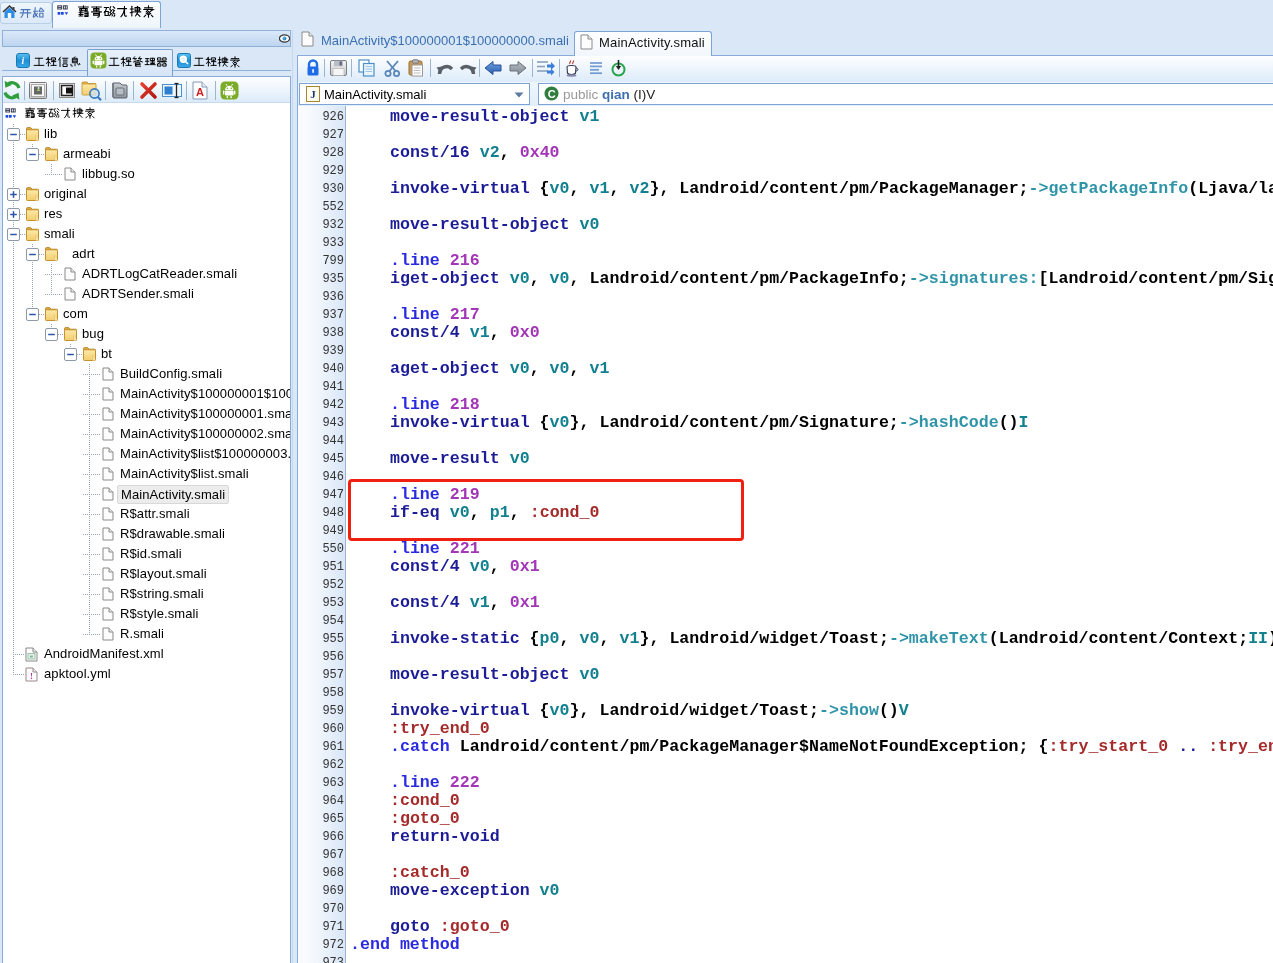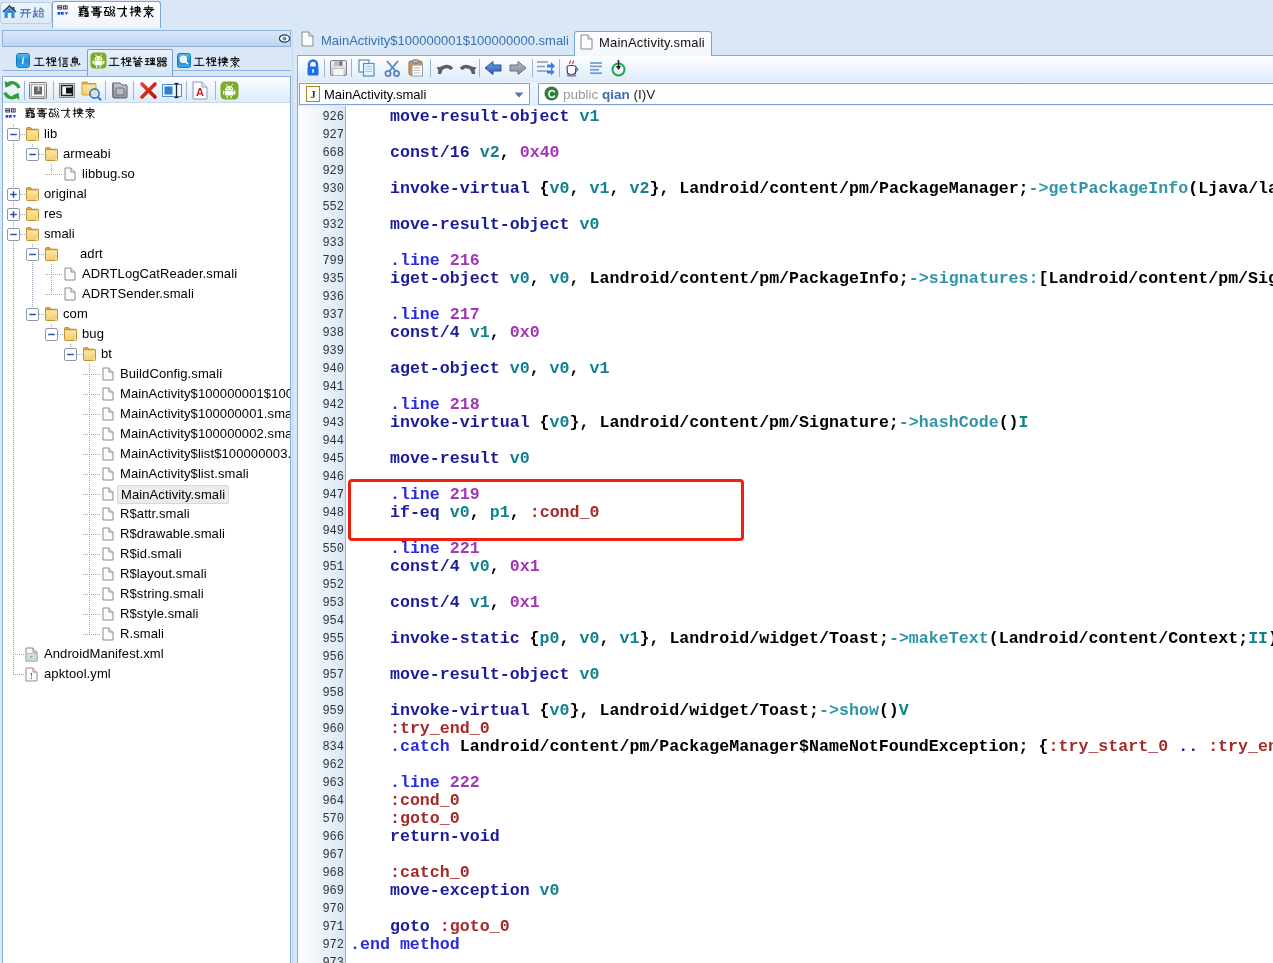--- a/index.html
+++ b/index.html
@@ -826,21 +826,21 @@
     <div class="abs doth" style="left:39px;top:254px;width:5px"></div>
     <svg class="abs" style="left:26px;top:248px" width="13" height="13">
       <rect x="0.5" y="0.5" width="12" height="12" rx="1.5" fill="#fff" stroke="#8d99a8" stroke-width="1"></rect>
       <line x1="3.2" y1="6.5" x2="9.8" y2="6.5" stroke="#2b55a8" stroke-width="1.5"></line>
     </svg>
     <svg class="abs" style="left:44px;top:246px" width="15" height="16">
       <path d="M1.5 4 V2.6 Q1.5 1.6 2.5 1.6 H5.6 L7.2 3.2 H12.5 Q13.5 3.2 13.5 4.2 Z" fill="#e2a93e" stroke="#b8862a" stroke-width="0.9"></path>
       <rect x="1.5" y="3.8" width="12" height="10.7" rx="0.8" fill="url(#gfold)" stroke="#c2922e" stroke-width="1"></rect>
       <path d="M10.8 9.5 v4.9 h2.6" fill="#fdf3cd" stroke="#ddb95e" stroke-width="0.8"></path>
     </svg>
-    <div class="abs trow" style="left:80px;top:244px">adrt</div>
+    <div class="abs trow" style="left:72px;top:244px">adrt</div>
     <div class="abs doth" style="left:45px;top:274px;width:17px"></div>
     <svg class="abs" style="left:64px;top:267px" width="12" height="14">
       <path d="M1 1 H7 L11 5 V13 H1 Z" fill="#fcfcfc" stroke="#8a8a8a" stroke-width="1"></path>
       <path d="M7 1 L7 5 H11" fill="#eee" stroke="#8a8a8a" stroke-width="1"></path>
     </svg>
     <div class="abs trow" style="left:82px;top:264px">ADRTLogCatReader.smali</div>
     <div class="abs doth" style="left:45px;top:294px;width:17px"></div>
     <svg class="abs" style="left:64px;top:287px" width="12" height="14">
       <path d="M1 1 H7 L11 5 V13 H1 Z" fill="#fcfcfc" stroke="#8a8a8a" stroke-width="1"></path>
       <path d="M7 1 L7 5 H11" fill="#eee" stroke="#8a8a8a" stroke-width="1"></path>
@@ -1095,21 +1095,21 @@
 <svg class="abs" style="left:544px;top:86px" width="15" height="15">
     <circle cx="7.5" cy="7.5" r="7" fill="#2f7e3e"></circle>
     <text x="7.8" y="11.5" font-size="11" font-weight="bold" text-anchor="middle" fill="#fff" font-family="Liberation Sans">C</text>
   </svg>
 <div class="abs" style="left:563px;top:87px;font-size:13.5px;color:#999">public <span style="color:#3f6fb2;font-weight:bold">qian</span> <span style="color:#222">(I)V</span></div>
 <div class="abs" style="left:298px;top:106px;width:975px;height:857px;background:#fff"></div>
 <div class="abs" style="left:298px;top:106px;width:48px;height:857px;background:linear-gradient(90deg,#fdfdfe 0%,#f0f5fc 45%,#d9e6f6 100%);border-right:1px solid #9ab4d4"></div>
 <div id="gut">
     <div class="gl">926</div>
     <div class="gl">927</div>
-    <div class="gl">668</div>
+    <div class="gl">928</div>
     <div class="gl">929</div>
     <div class="gl">930</div>
     <div class="gl">552</div>
     <div class="gl">932</div>
     <div class="gl">933</div>
     <div class="gl">799</div>
     <div class="gl">935</div>
     <div class="gl">936</div>
     <div class="gl">937</div>
     <div class="gl">938</div>
@@ -1128,25 +1128,25 @@
     <div class="gl">951</div>
     <div class="gl">952</div>
     <div class="gl">953</div>
     <div class="gl">954</div>
     <div class="gl">955</div>
     <div class="gl">956</div>
     <div class="gl">957</div>
     <div class="gl">958</div>
     <div class="gl">959</div>
     <div class="gl">960</div>
-    <div class="gl">834</div>
+    <div class="gl">961</div>
     <div class="gl">962</div>
     <div class="gl">963</div>
     <div class="gl">964</div>
-    <div class="gl">570</div>
+    <div class="gl">965</div>
     <div class="gl">966</div>
     <div class="gl">967</div>
     <div class="gl">968</div>
     <div class="gl">969</div>
     <div class="gl">970</div>
     <div class="gl">971</div>
     <div class="gl">972</div>
     <div class="gl">973</div>
   </div>
 <div id="code"><div class="cl">&nbsp;&nbsp;&nbsp;&nbsp;<span class="k">move-result-object</span>&nbsp;<span class="r">v1</span></div><div class="cl">&nbsp;&nbsp;&nbsp;&nbsp;</div><div class="cl">&nbsp;&nbsp;&nbsp;&nbsp;<span class="k">const/16</span>&nbsp;<span class="r">v2</span>,&nbsp;<span class="n">0x40</span></div><div class="cl">&nbsp;&nbsp;&nbsp;&nbsp;</div><div class="cl">&nbsp;&nbsp;&nbsp;&nbsp;<span class="k">invoke-virtual</span>&nbsp;{<span class="r">v0</span>,&nbsp;<span class="r">v1</span>,&nbsp;<span class="r">v2</span>},&nbsp;Landroid/content/pm/PackageManager;<span class="m">-&gt;getPackageInfo</span>(Ljava/lang/String;I)Landroid/content/pm/PackageInfo;</div><div class="cl">&nbsp;&nbsp;&nbsp;&nbsp;</div><div class="cl">&nbsp;&nbsp;&nbsp;&nbsp;<span class="k">move-result-object</span>&nbsp;<span class="r">v0</span></div><div class="cl">&nbsp;&nbsp;&nbsp;&nbsp;</div><div class="cl">&nbsp;&nbsp;&nbsp;&nbsp;<span class="d">.line</span>&nbsp;<span class="n">216</span></div><div class="cl">&nbsp;&nbsp;&nbsp;&nbsp;<span class="k">iget-object</span>&nbsp;<span class="r">v0</span>,&nbsp;<span class="r">v0</span>,&nbsp;Landroid/content/pm/PackageInfo;<span class="m">-&gt;signatures:</span>[Landroid/content/pm/Signature;</div><div class="cl">&nbsp;&nbsp;&nbsp;&nbsp;</div><div class="cl">&nbsp;&nbsp;&nbsp;&nbsp;<span class="d">.line</span>&nbsp;<span class="n">217</span></div><div class="cl">&nbsp;&nbsp;&nbsp;&nbsp;<span class="k">const/4</span>&nbsp;<span class="r">v1</span>,&nbsp;<span class="n">0x0</span></div><div class="cl">&nbsp;&nbsp;&nbsp;&nbsp;</div><div class="cl">&nbsp;&nbsp;&nbsp;&nbsp;<span class="k">aget-object</span>&nbsp;<span class="r">v0</span>,&nbsp;<span class="r">v0</span>,&nbsp;<span class="r">v1</span></div><div class="cl">&nbsp;&nbsp;&nbsp;&nbsp;</div><div class="cl">&nbsp;&nbsp;&nbsp;&nbsp;<span class="d">.line</span>&nbsp;<span class="n">218</span></div><div class="cl">&nbsp;&nbsp;&nbsp;&nbsp;<span class="k">invoke-virtual</span>&nbsp;{<span class="r">v0</span>},&nbsp;Landroid/content/pm/Signature;<span class="m">-&gt;hashCode</span>()<span class="r">I</span></div><div class="cl">&nbsp;&nbsp;&nbsp;&nbsp;</div><div class="cl">&nbsp;&nbsp;&nbsp;&nbsp;<span class="k">move-result</span>&nbsp;<span class="r">v0</span></div><div class="cl">&nbsp;&nbsp;&nbsp;&nbsp;</div><div class="cl">&nbsp;&nbsp;&nbsp;&nbsp;<span class="d">.line</span>&nbsp;<span class="n">219</span></div><div class="cl">&nbsp;&nbsp;&nbsp;&nbsp;<span class="k">if-eq</span>&nbsp;<span class="r">v0</span>,&nbsp;<span class="r">p1</span>,&nbsp;<span class="l">:cond_0</span></div><div class="cl">&nbsp;&nbsp;&nbsp;&nbsp;</div><div class="cl">&nbsp;&nbsp;&nbsp;&nbsp;<span class="d">.line</span>&nbsp;<span class="n">221</span></div><div class="cl">&nbsp;&nbsp;&nbsp;&nbsp;<span class="k">const/4</span>&nbsp;<span class="r">v0</span>,&nbsp;<span class="n">0x1</span></div><div class="cl">&nbsp;&nbsp;&nbsp;&nbsp;</div><div class="cl">&nbsp;&nbsp;&nbsp;&nbsp;<span class="k">const/4</span>&nbsp;<span class="r">v1</span>,&nbsp;<span class="n">0x1</span></div><div class="cl">&nbsp;&nbsp;&nbsp;&nbsp;</div><div class="cl">&nbsp;&nbsp;&nbsp;&nbsp;<span class="k">invoke-static</span>&nbsp;{<span class="r">p0</span>,&nbsp;<span class="r">v0</span>,&nbsp;<span class="r">v1</span>},&nbsp;Landroid/widget/Toast;<span class="m">-&gt;makeText</span>(Landroid/content/Context;<span class="r">II</span>)Landroid/widget/Toast;</div><div class="cl">&nbsp;&nbsp;&nbsp;&nbsp;</div><div class="cl">&nbsp;&nbsp;&nbsp;&nbsp;<span class="k">move-result-object</span>&nbsp;<span class="r">v0</span></div><div class="cl">&nbsp;&nbsp;&nbsp;&nbsp;</div><div class="cl">&nbsp;&nbsp;&nbsp;&nbsp;<span class="k">invoke-virtual</span>&nbsp;{<span class="r">v0</span>},&nbsp;Landroid/widget/Toast;<span class="m">-&gt;show</span>()<span class="r">V</span></div><div class="cl">&nbsp;&nbsp;&nbsp;&nbsp;<span class="l">:try_end_0</span></div><div class="cl">&nbsp;&nbsp;&nbsp;&nbsp;<span class="d">.catch</span>&nbsp;Landroid/content/pm/PackageManager$NameNotFoundException;&nbsp;{<span class="l">:try_start_0</span>&nbsp;<span class="k">..</span>&nbsp;<span class="l">:try_end_0</span>}&nbsp;</div><div class="cl">&nbsp;&nbsp;&nbsp;&nbsp;</div><div class="cl">&nbsp;&nbsp;&nbsp;&nbsp;<span class="d">.line</span>&nbsp;<span class="n">222</span></div><div class="cl">&nbsp;&nbsp;&nbsp;&nbsp;<span class="l">:cond_0</span></div><div class="cl">&nbsp;&nbsp;&nbsp;&nbsp;<span class="l">:goto_0</span></div><div class="cl">&nbsp;&nbsp;&nbsp;&nbsp;<span class="k">return-void</span></div><div class="cl">&nbsp;&nbsp;&nbsp;&nbsp;</div><div class="cl">&nbsp;&nbsp;&nbsp;&nbsp;<span class="l">:catch_0</span></div><div class="cl">&nbsp;&nbsp;&nbsp;&nbsp;<span class="k">move-exception</span>&nbsp;<span class="r">v0</span></div><div class="cl">&nbsp;&nbsp;&nbsp;&nbsp;</div><div class="cl">&nbsp;&nbsp;&nbsp;&nbsp;<span class="k">goto</span>&nbsp;<span class="l">:goto_0</span></div><div class="cl"><span class="d">.end&nbsp;method</span></div><div class="cl">&nbsp;&nbsp;&nbsp;&nbsp;</div></div>

